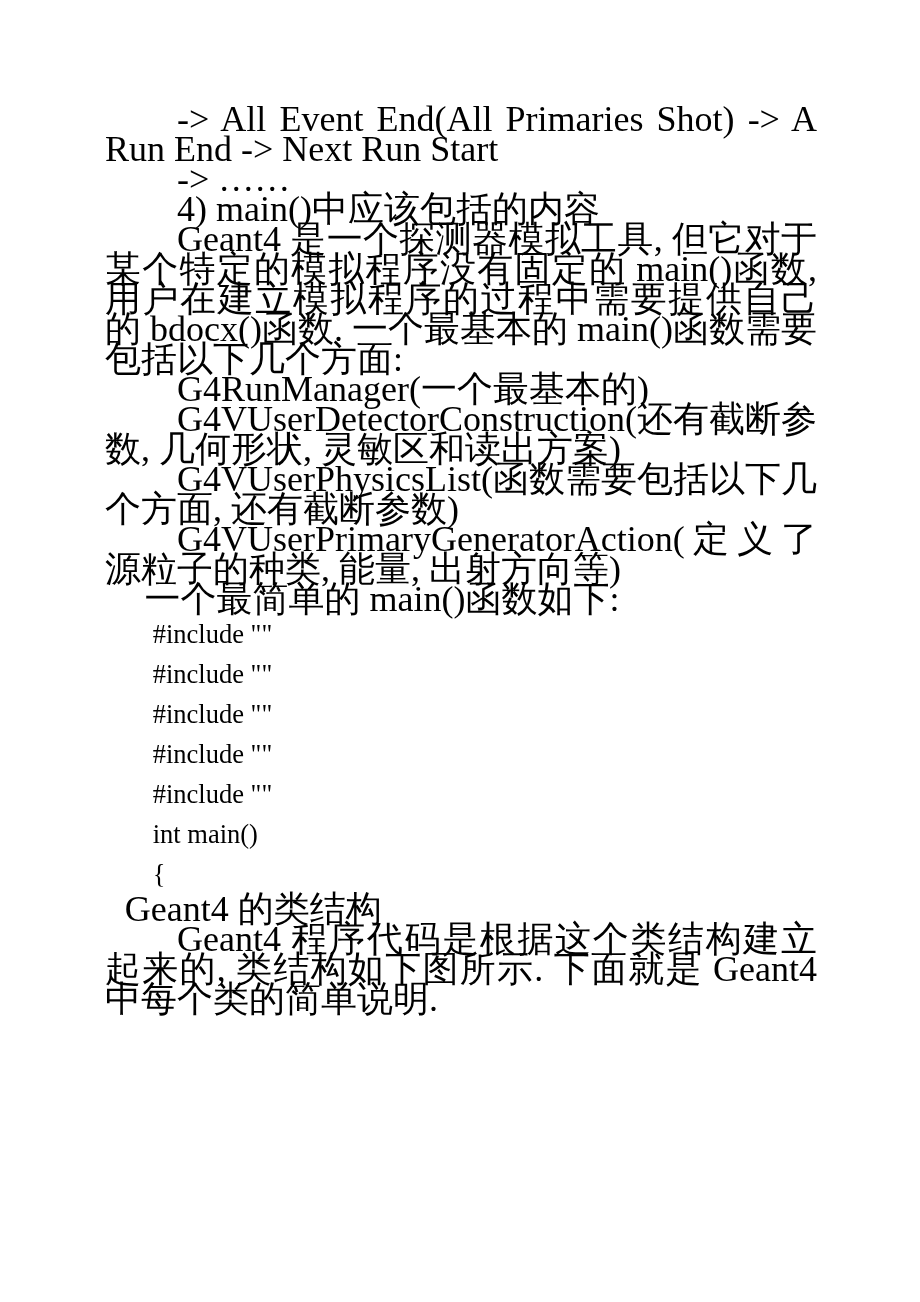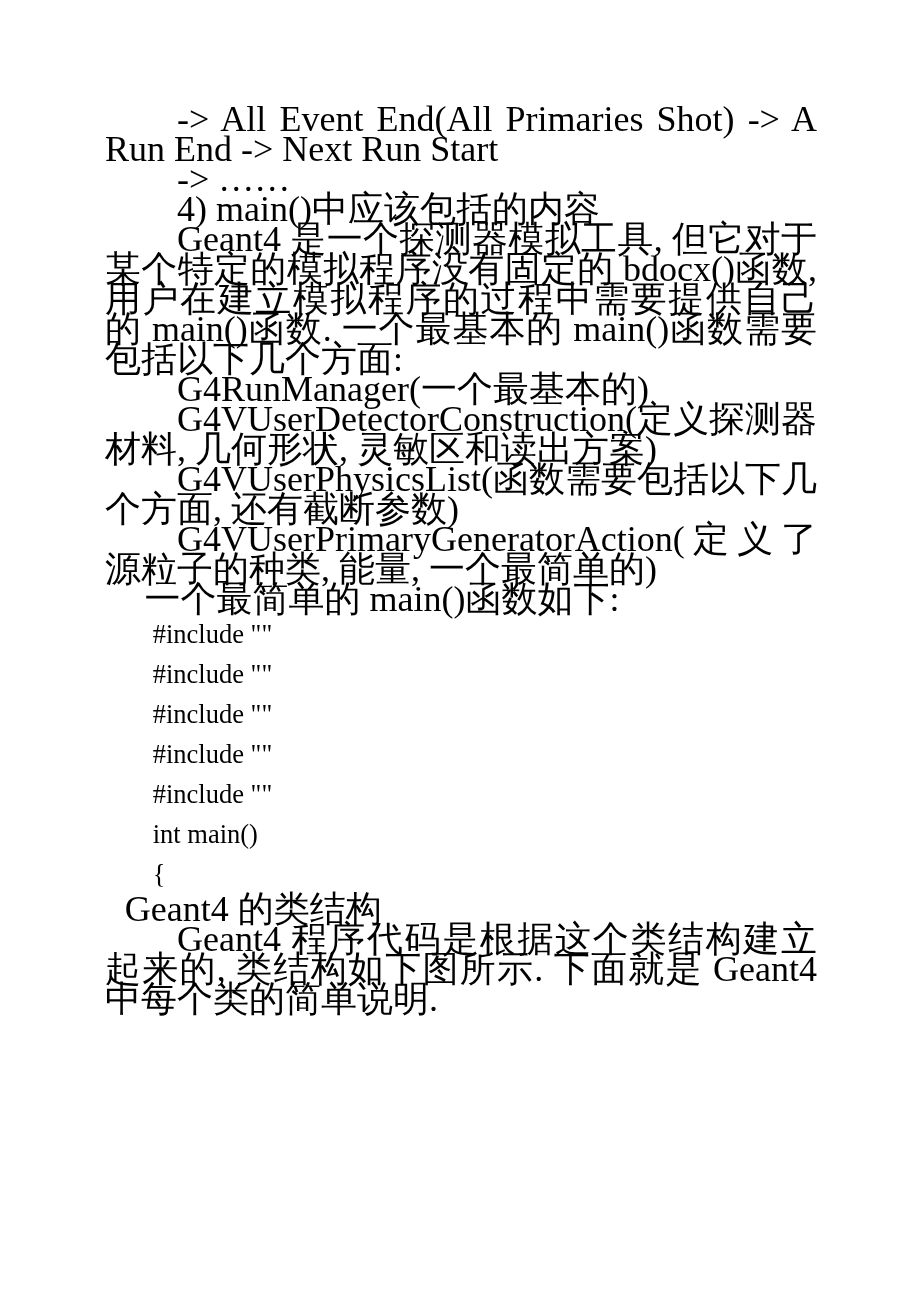--- a/index.html
+++ b/index.html
@@ -95,29 +95,29 @@
 
 
   <div class="content">
 
     <p class="para indent2">-&gt; All Event End(All Primaries Shot) -&gt; A Run End -&gt; Next Run Start</p>
 
     <p class="para indent2 gap-md">-&gt; ……</p>
 
     <p class="para indent2 gap-sm">4) main()中应该包括的内容</p>
 
-    <p class="para indent2 gap-sm">Geant4 是一个探测器模拟工具, 但它对于某个特定的模拟程序没有固定的 bdocx()函数, 用户在建立模拟程序的过程中需要提供自己的 main()函数. 一个最基本的 main()函数需要包括以下几个方面:</p>
+    <p class="para indent2 gap-sm">Geant4 是一个探测器模拟工具, 但它对于某个特定的模拟程序没有固定的 main()函数, 用户在建立模拟程序的过程中需要提供自己的 bdocx()函数. 一个最基本的 main()函数需要包括以下几个方面:</p>
 
     <p class="para indent2 gap-lg">G4RunManager(一个最基本的)</p>
 
-    <p class="para indent2 gap-lg">G4VUserDetectorConstruction(定义探测器材料, 几何形状, 灵敏区和读出方案)</p>
+    <p class="para indent2 gap-lg">G4VUserDetectorConstruction(还有截断参数, 几何形状, 灵敏区和读出方案)</p>
 
     <p class="para indent2 gap-md">G4VUserPhysicsList(函数需要包括以下几个方面, 还有截断参数)</p>
 
-    <p class="para indent2 gap-md">G4VUserPrimaryGeneratorAction(定义了源粒子的种类, 能量, 一个最简单的)</p>
+    <p class="para indent2 gap-md">G4VUserPrimaryGeneratorAction(定义了源粒子的种类, 能量, 出射方向等)</p>
 
     <p class="para indent1 gap-xl">一个最简单的 main()函数如下:</p>
 
     <p class="codeline gap-sm">#include ""</p>
 
     <p class="codeline gap-sm">#include ""</p>
 
     <p class="codeline gap-xl">#include ""</p>
 
     <p class="codeline gap-sm">#include ""</p>

